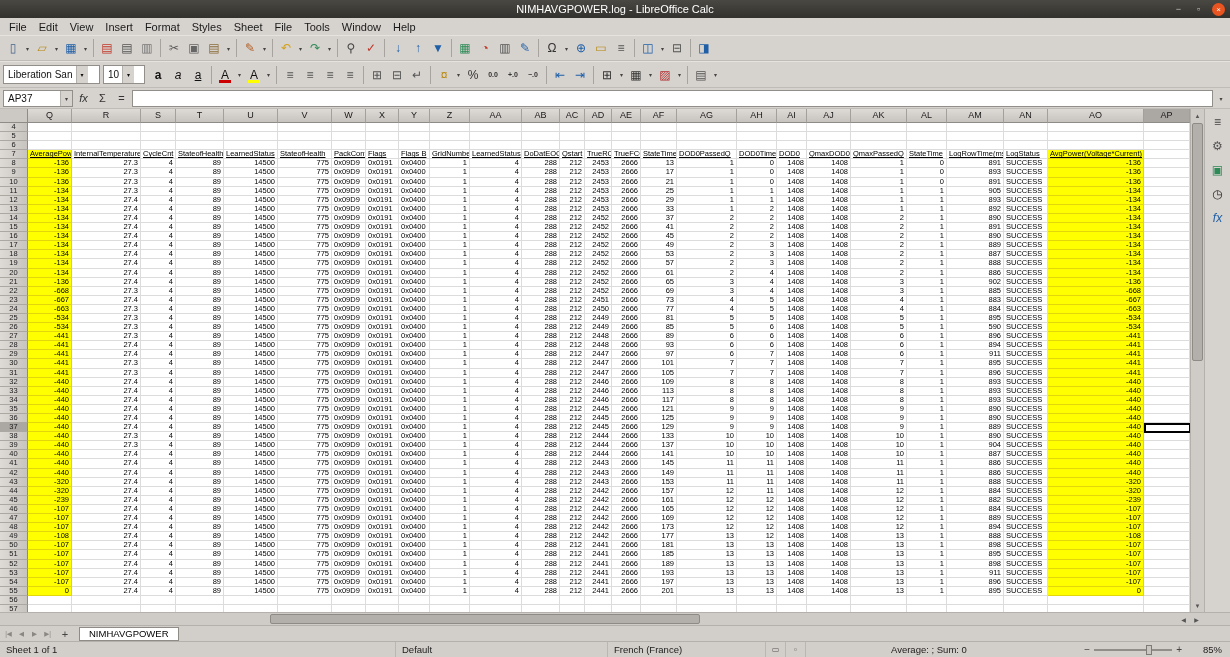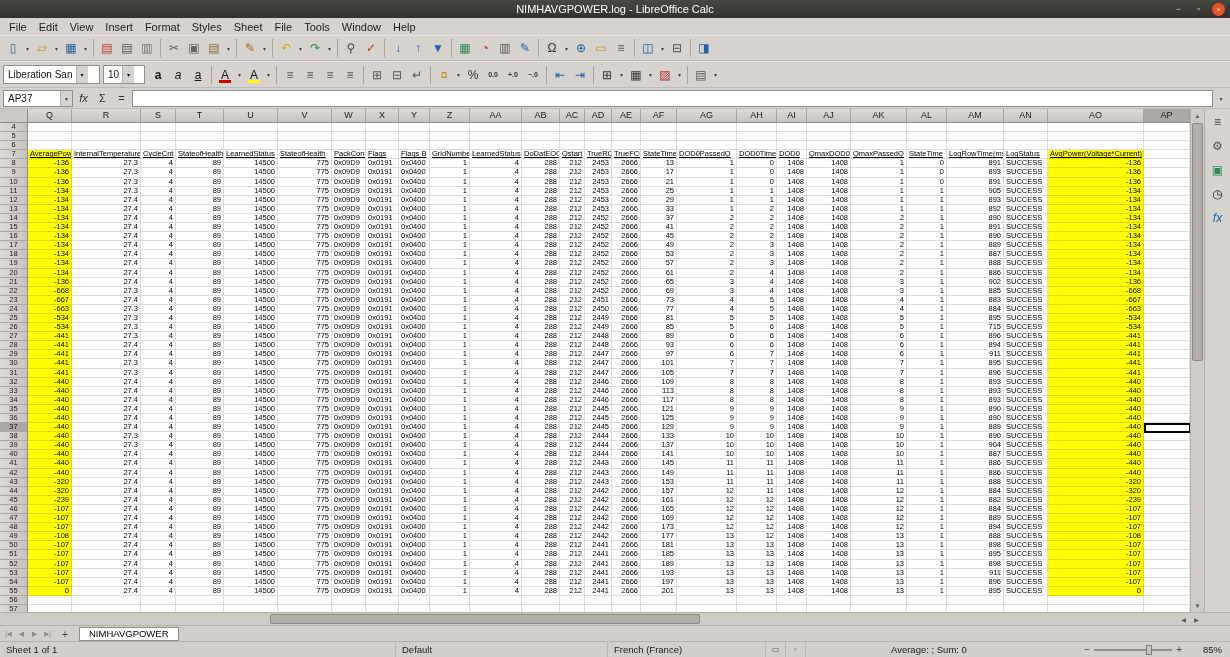--- a/index.html
+++ b/index.html
@@ -1019,21 +1019,21 @@
           <div class="gc" style="width:25px">212</div>
           <div class="gc" style="width:27px">2449</div>
           <div class="gc" style="width:29px">2666</div>
           <div class="gc" style="width:36px">85</div>
           <div class="gc" style="width:60px">5</div>
           <div class="gc" style="width:40px">6</div>
           <div class="gc" style="width:30px">1408</div>
           <div class="gc" style="width:44px">1408</div>
           <div class="gc" style="width:56px">5</div>
           <div class="gc" style="width:40px">1</div>
-          <div class="gc" style="width:57px">715</div>
+          <div class="gc" style="width:57px">590</div>
           <div class="gc la" style="width:44px">SUCCESS</div>
           <div class="gc yl" style="width:96px">-534</div>
           <div class="gc" style="width:46px"></div>
         </div>
         <div class="grow">
           <div class="rh">27</div>
           <div class="gc yl" style="width:44px">-441</div>
           <div class="gc" style="width:69px">27.3</div>
           <div class="gc" style="width:35px">4</div>
           <div class="gc" style="width:48px">89</div>

